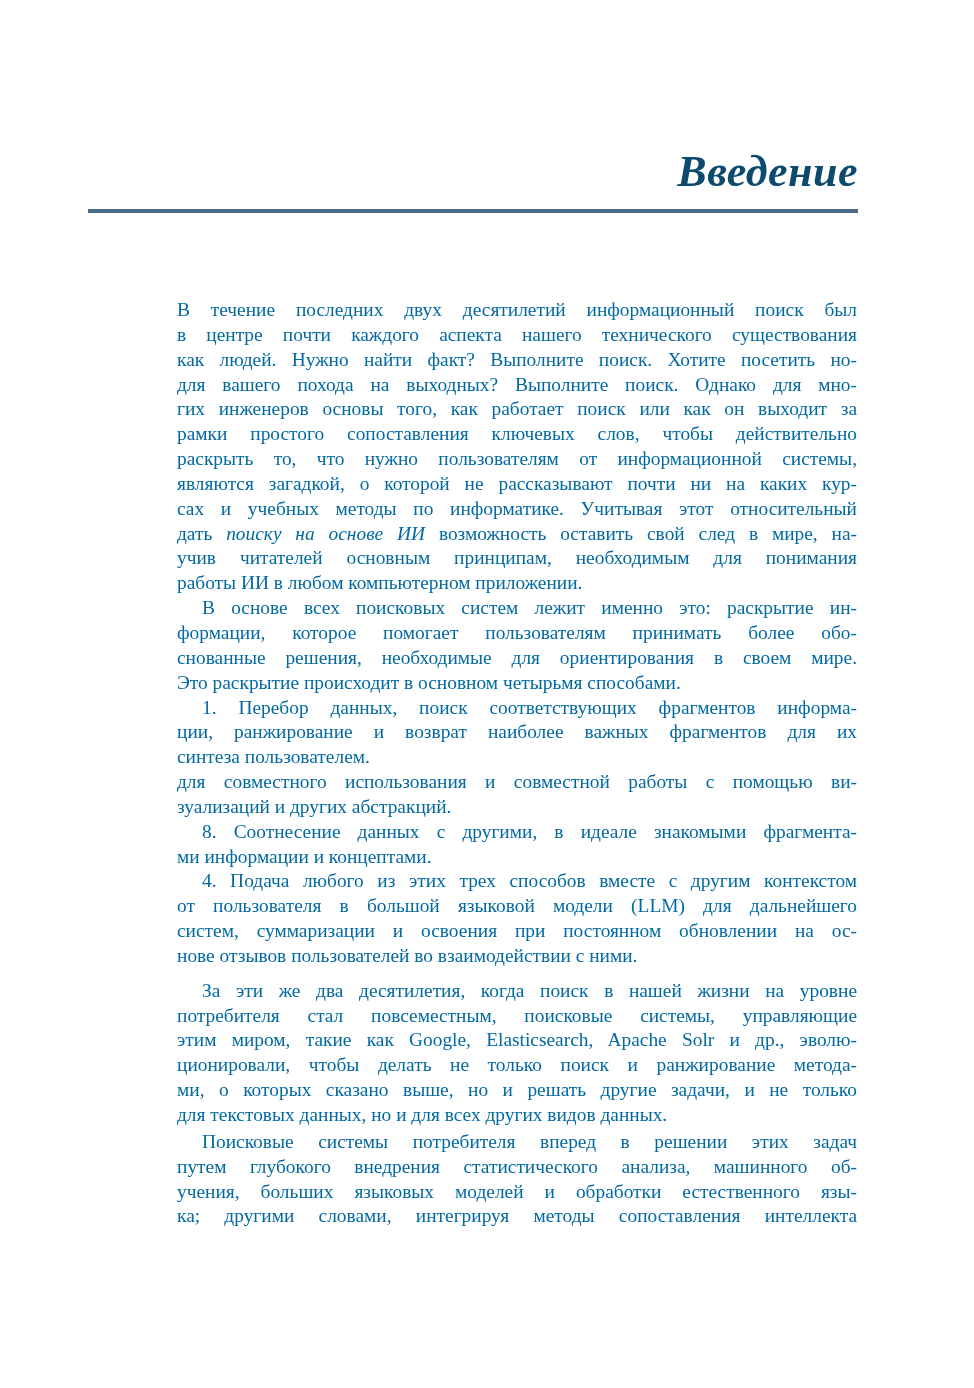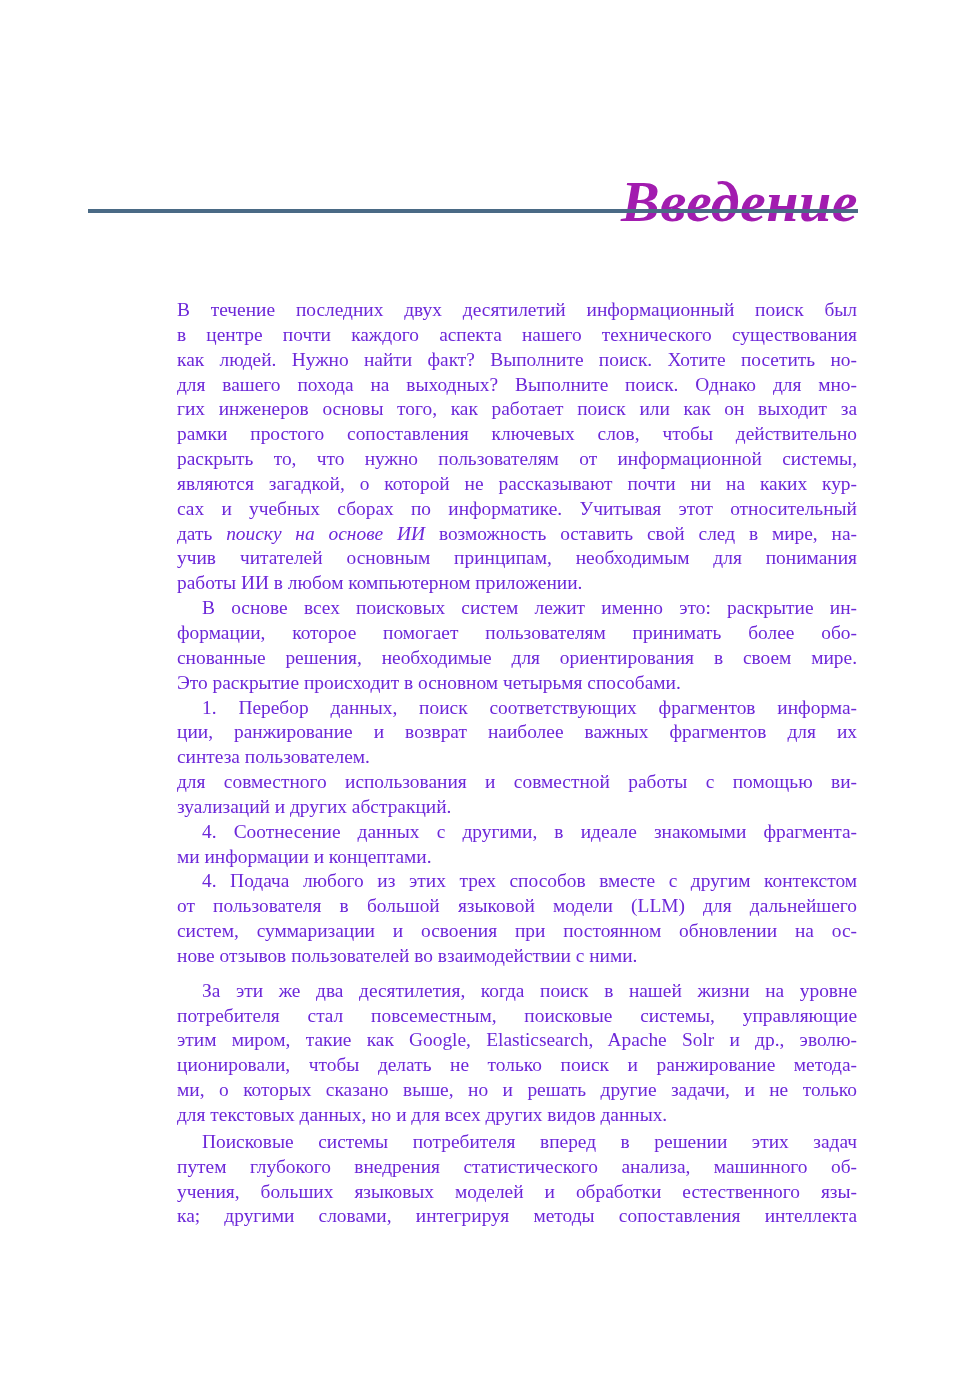--- a/index.html
+++ b/index.html
@@ -11,45 +11,45 @@
       width: 974px;
       height: 1388px;
       position: relative;
       overflow: hidden;
       font-family: "Liberation Serif", "DejaVu Serif", serif;
       color: #1a1a1a;
     }
     .chapter-title {
       position: absolute;
       right: 116px;
-      top: 128px;
+      top: 108px;
       font-family: "Liberation Serif", "DejaVu Serif", serif;
       font-style: italic;
-      font-size: 58px;
+      font-size: 44px;
       line-height: 70px;
-      color: #a21caf;
+      color: #0c4a6e;
       letter-spacing: 0.5px;
       white-space: nowrap;
     }
     .title-rule {
       position: absolute;
       left: 88px;
       top: 209px;
       width: 770px;
       height: 4px;
       background: #4a6a85;
     }
     .body-text {
       position: absolute;
       left: 177px;
       top: 298px;
       width: 680px;
       font-size: 19.4px;
       line-height: 24.85px;
-      color: #6d28d9;
+      color: #0369a1;
     }
     .line {
       display: block;
       text-align: justify;
       text-align-last: justify;
       white-space: nowrap;
       height: 24.85px;
       overflow: visible;
     }
     .line.last {
@@ -71,21 +71,21 @@
 
   <div>
     <span class="line">В течение последних двух десятилетий информационный поиск был</span>
     <span class="line">в центре почти каждого аспекта нашего технического существования</span>
     <span class="line">как людей. Нужно найти факт? Выполните поиск. Хотите посетить но-</span>
     <span class="line">для вашего похода на выходных? Выполните поиск. Однако для мно-</span>
     <span class="line">гих инженеров основы того, как работает поиск или как он выходит за</span>
     <span class="line">рамки простого сопоставления ключевых слов, чтобы действительно</span>
     <span class="line">раскрыть то, что нужно пользователям от информационной системы,</span>
     <span class="line">являются загадкой, о которой не рассказывают почти ни на каких кур-</span>
-    <span class="line">сах и учебных сборах по информатике. Учитывая этот относительный</span>
+    <span class="line">сах и учебных методы по информатике. Учитывая этот относительный</span>
     <span class="line"><span>дать </span><em>поиску на основе ИИ</em><span> возможность оставить свой след в мире, на-</span></span>
     <span class="line">учив читателей основным принципам, необходимым для понимания</span>
     <span class="line last">работы ИИ в любом компьютерном приложении.</span>
   </div>
 
   <div>
     <span class="line indent">В основе всех поисковых систем лежит именно это: раскрытие ин-</span>
     <span class="line">формации, которое помогает пользователям принимать более обо-</span>
     <span class="line">снованные решения, необходимые для ориентирования в своем мире.</span>
     <span class="line last">Это раскрытие происходит в основном четырьмя способами.</span>
@@ -96,21 +96,21 @@
     <span class="line">ции, ранжирование и возврат наиболее важных фрагментов для их</span>
     <span class="line last">синтеза пользователем.</span>
   </div>
 
   <div>
     <span class="line">для совместного использования и совместной работы с помощью ви-</span>
     <span class="line last">зуализаций и других абстракций.</span>
   </div>
 
   <div>
-    <span class="line indent">4. Соотнесение данных с другими, в идеале знакомыми фрагмента-</span>
+    <span class="line indent">8. Соотнесение данных с другими, в идеале знакомыми фрагмента-</span>
     <span class="line last">ми информации и концептами.</span>
   </div>
 
   <div>
     <span class="line indent">4. Подача любого из этих трех способов вместе с другим контекстом</span>
     <span class="line">от пользователя в большой языковой модели (LLM) для дальнейшего</span>
     <span class="line">систем, суммаризации и освоения при постоянном обновлении на ос-</span>
     <span class="line last">нове отзывов пользователей во взаимодействии с ними.</span>
   </div>
 

